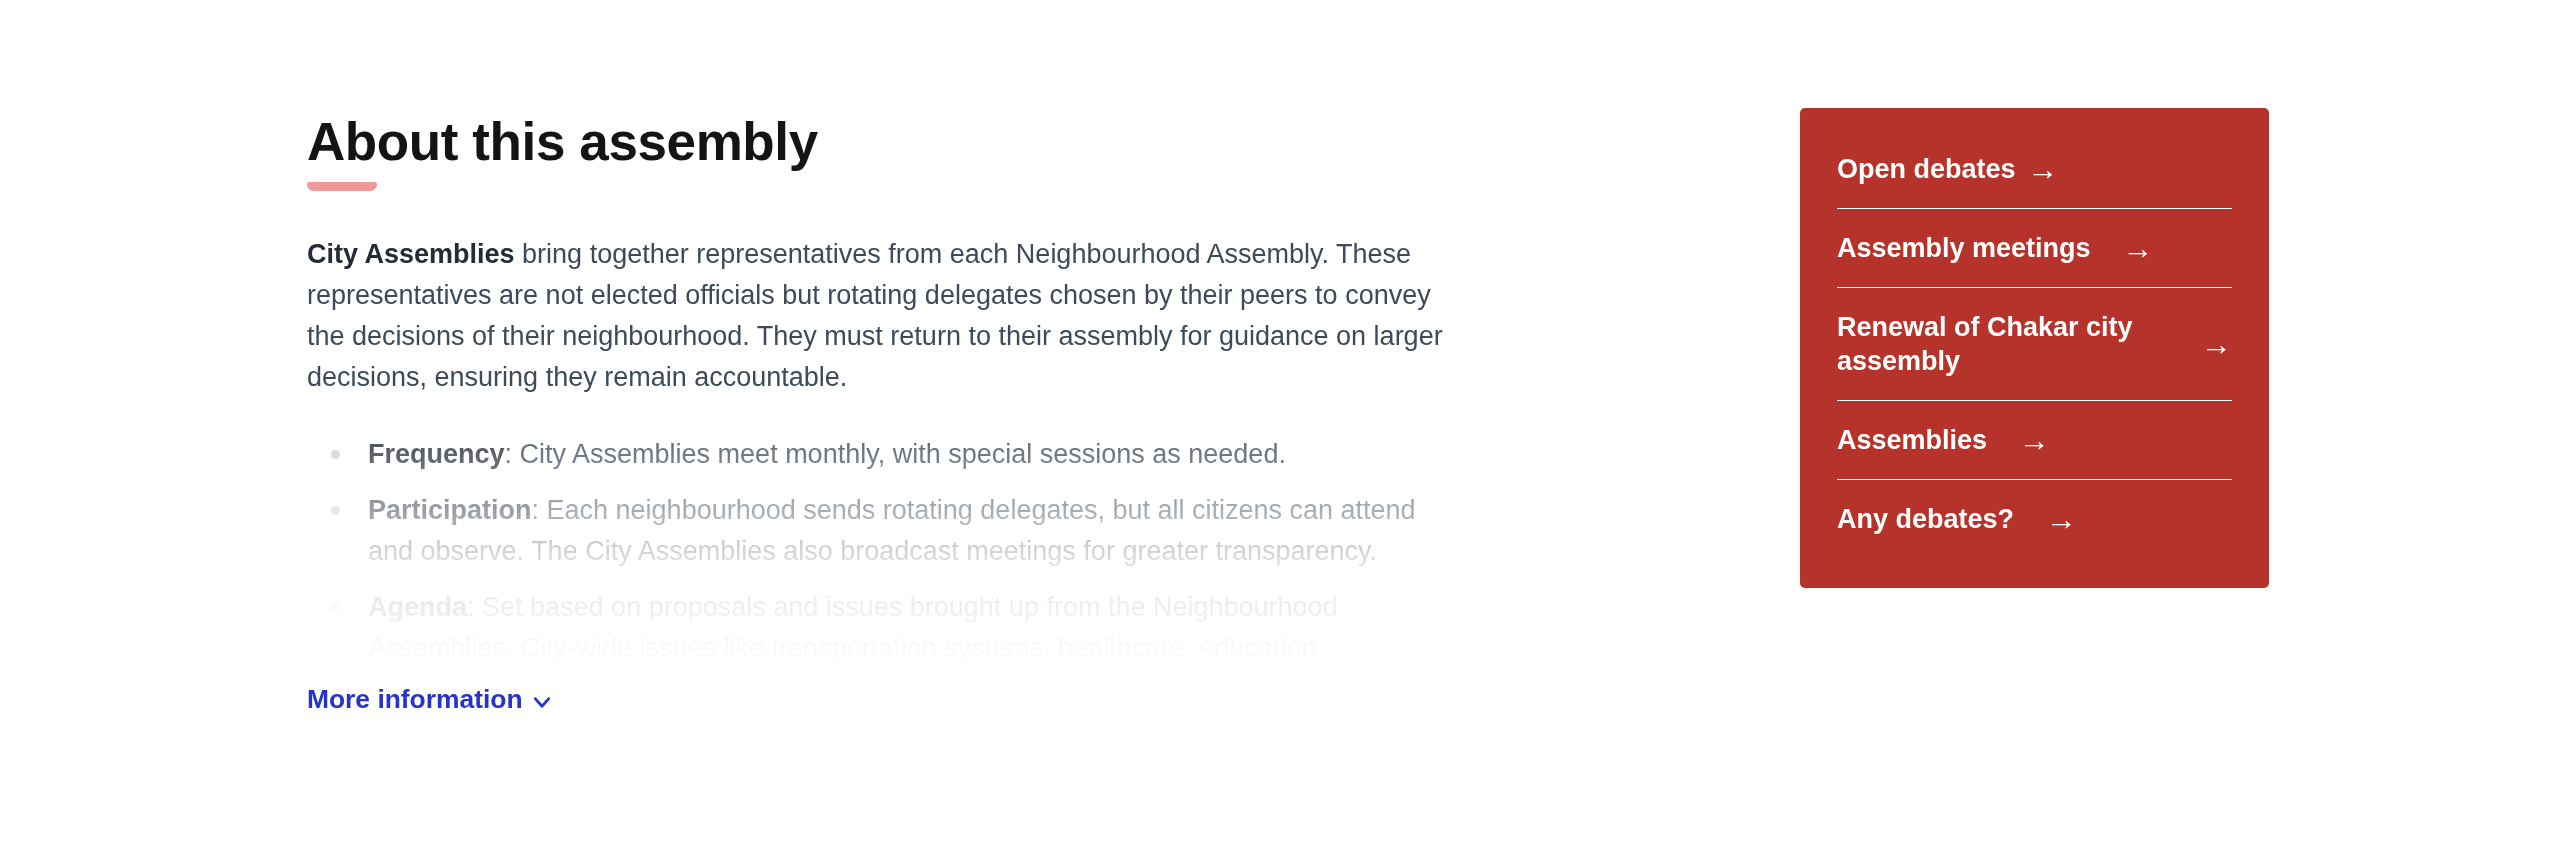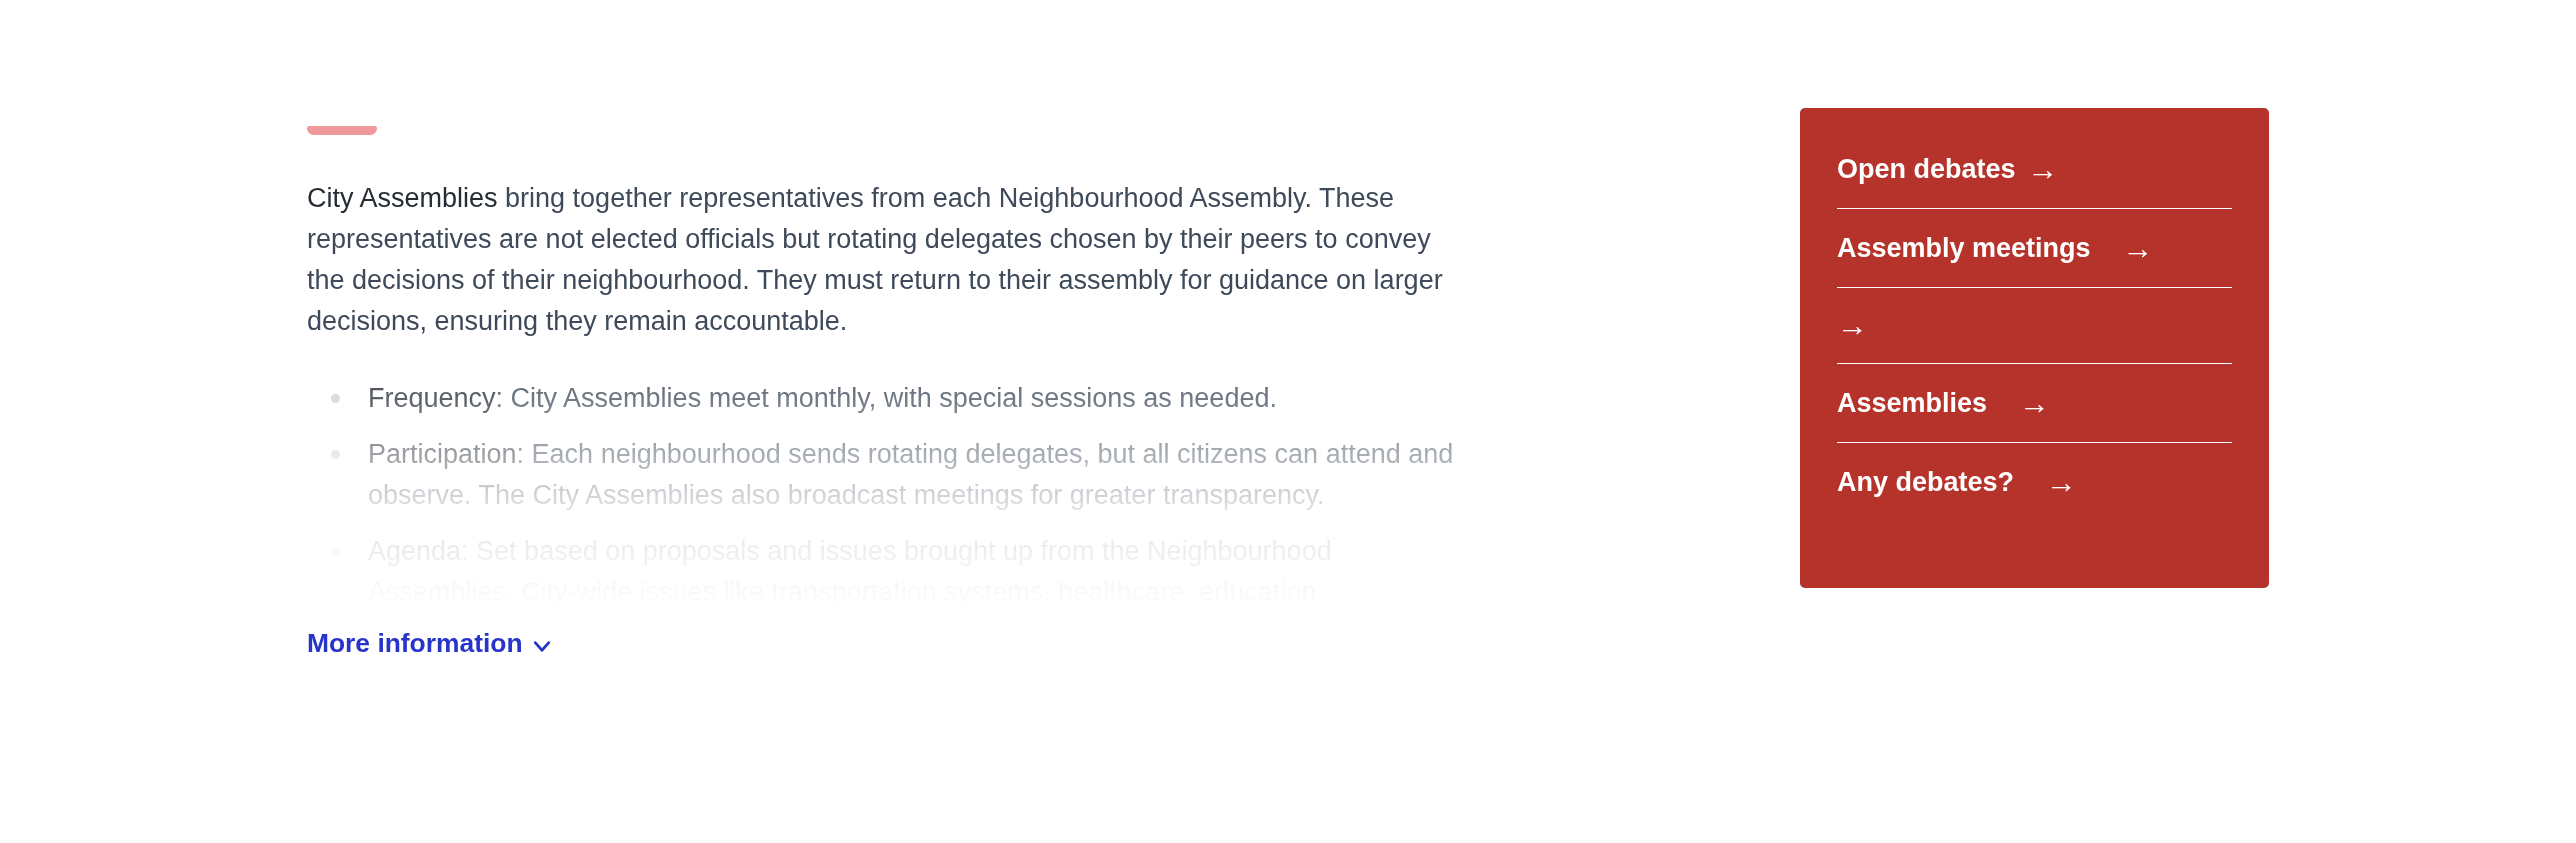--- a/index.html
+++ b/index.html
@@ -35,21 +35,21 @@
   .description-wrap {
     position: relative;
     margin-top: 43px;
     max-height: 477px;
     overflow: hidden;
     font-size: 27px;
     line-height: 41px;
     color: #3e4a59;
   }
   .description-wrap p { margin: 0; }
-  .description-wrap strong { color: #252c35; font-weight: 400; }
+  .description-wrap strong { color: #252c35; font-weight: 700; }
   .about-list {
     list-style: none;
     margin: 36px 0 0 0;
     padding: 0 0 0 61px;
   }
   .about-list li { position: relative; }
   .about-list li + li { margin-top: 15.3px; }
   .about-list li .bullet-dot {
     position: absolute;
     left: -37px; top: 16px;
@@ -105,20 +105,21 @@
     font-weight: 400;
     font-size: 31px;
     line-height: 31px;
     flex: 0 0 auto;
   }
 </style>
 </head>
 <body>
 
 <div class="main-col">
+  <h2 class="page-title">About this assembly</h2>
   <div class="title-underline"></div>
 
   <div class="description-wrap">
     <p><strong>City Assemblies</strong><span> bring together representatives from each Neighbourhood Assembly. These representatives are not elected officials but rotating delegates chosen by their peers to convey the decisions of their neighbourhood. They must return to their assembly for guidance on larger decisions, ensuring they remain accountable.</span></p>
 
     <ul class="about-list">
       <li>
         <span class="bullet-dot"></span><strong>Frequency</strong><span>: City Assemblies meet monthly, with special sessions as needed.</span>
       </li>
       <li>
@@ -145,20 +146,21 @@
 <nav class="nav-card">
   <a class="nav-card-link">
     <span>Open debates</span>
     <span class="arrow-icon">→</span>
   </a>
   <a class="nav-card-link">
     <span>Assembly meetings</span>
     <span class="arrow-icon">→</span>
   </a>
   <a class="nav-card-link">
+    <span>Renewal of Chakar city assembly</span>
     <span class="arrow-icon">→</span>
   </a>
   <a class="nav-card-link">
     <span>Assemblies</span>
     <span class="arrow-icon">→</span>
   </a>
   <a class="nav-card-link">
     <span>Any debates?</span>
     <span class="arrow-icon">→</span>
   </a>

